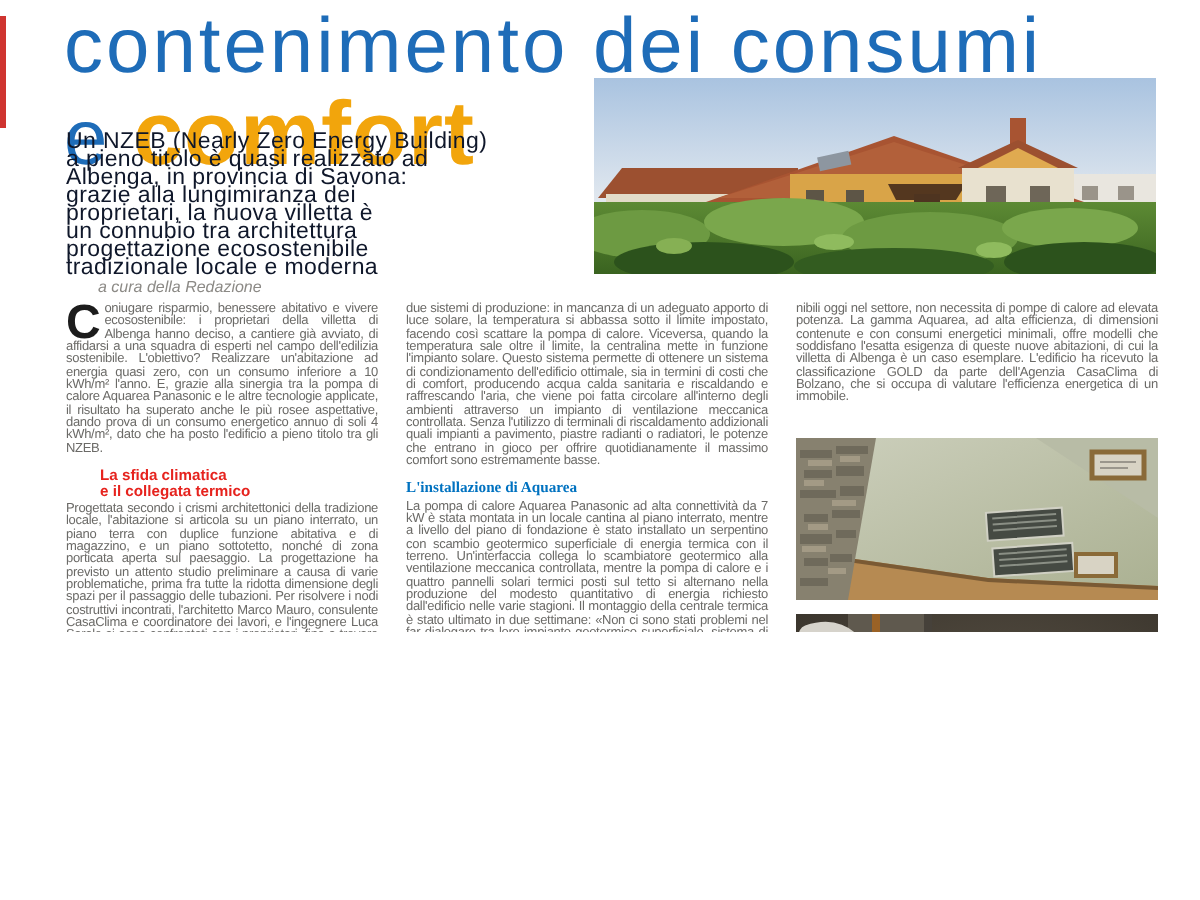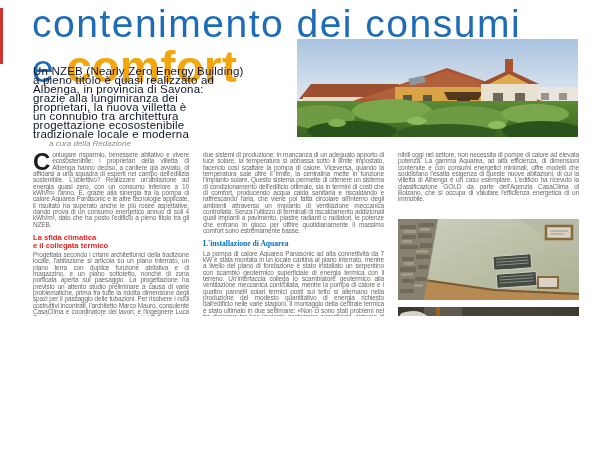--- a/index.html
+++ b/index.html
@@ -16,21 +16,21 @@
   .byline{position:absolute;left:33px;top:139px;font-size:8px;font-style:italic;color:#8c8a86;margin-left:16px;}
   .col{position:absolute;top:152px;font-size:6.5px;line-height:6.35px;letter-spacing:-0.15px;
        text-align:justify;color:#6b6a67;}
   .col1{left:33px;width:156px;}
   .col2{left:203px;width:181px;}
   .col3{left:398px;width:181px;}
   .dropcap{float:left;font-size:24px;line-height:19px;font-weight:bold;color:#1c1c1c;
            margin:0 2px 0 0;}
   .sec-heading{font-weight:bold;font-size:7.6px;line-height:7.6px;letter-spacing:0;
                margin:6px 0 2.5px 0;text-align:left;}
-  .sec-heading.red{color:#e6231e;}
+  .sec-heading.red{color:#e6231e;margin-left:17px;}
   .sec-heading.blue{color:#0072c0;font-family:Liberation Serif, serif;}
   .photo{position:absolute;display:block;}
   .photo-house{left:297px;top:39px;}
   .photo-interior{left:398px;top:219px;}
   .photo-boiler{left:398px;top:307px;}
   .footer-num{position:absolute;left:33px;top:448px;font-size:8.5px;color:#8f8d89;}
   .footer-info{position:absolute;right:22px;top:441px;font-size:6.6px;color:#908e8a;
                letter-spacing:0.2px;white-space:nowrap;}
   .footer-info .b{font-weight:bold;color:#5f5e5a;}
   p{margin:0;}

